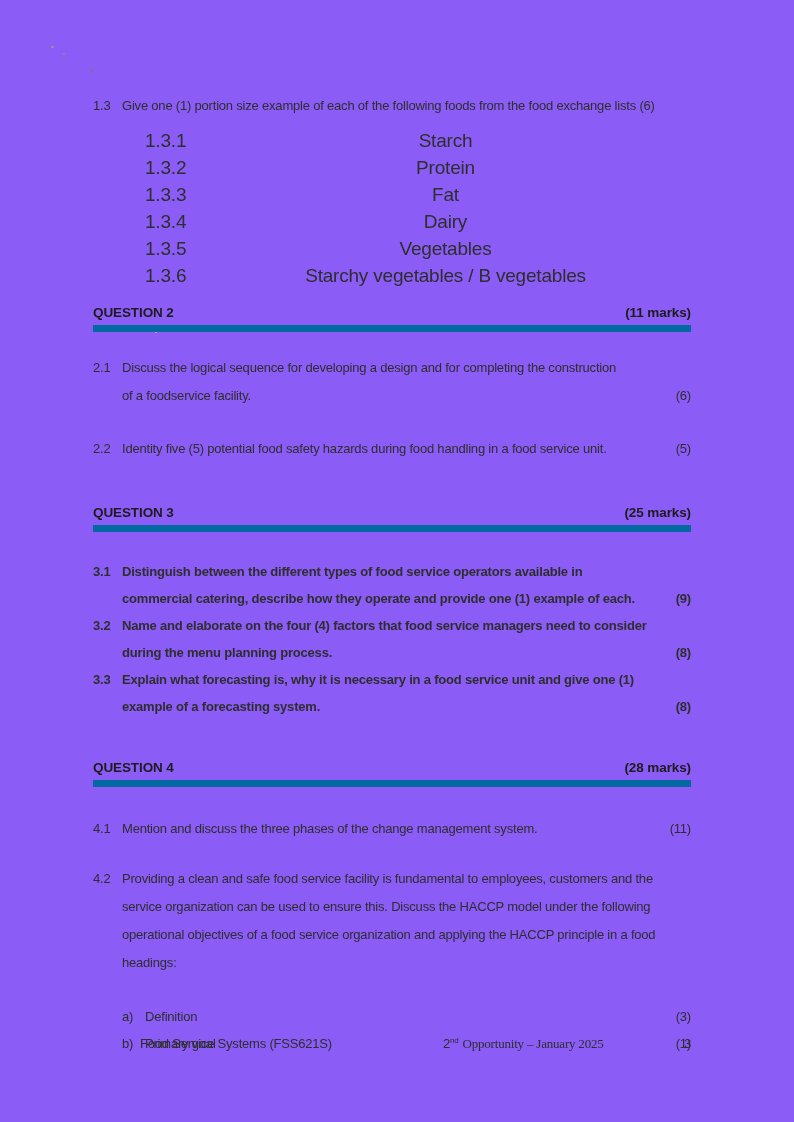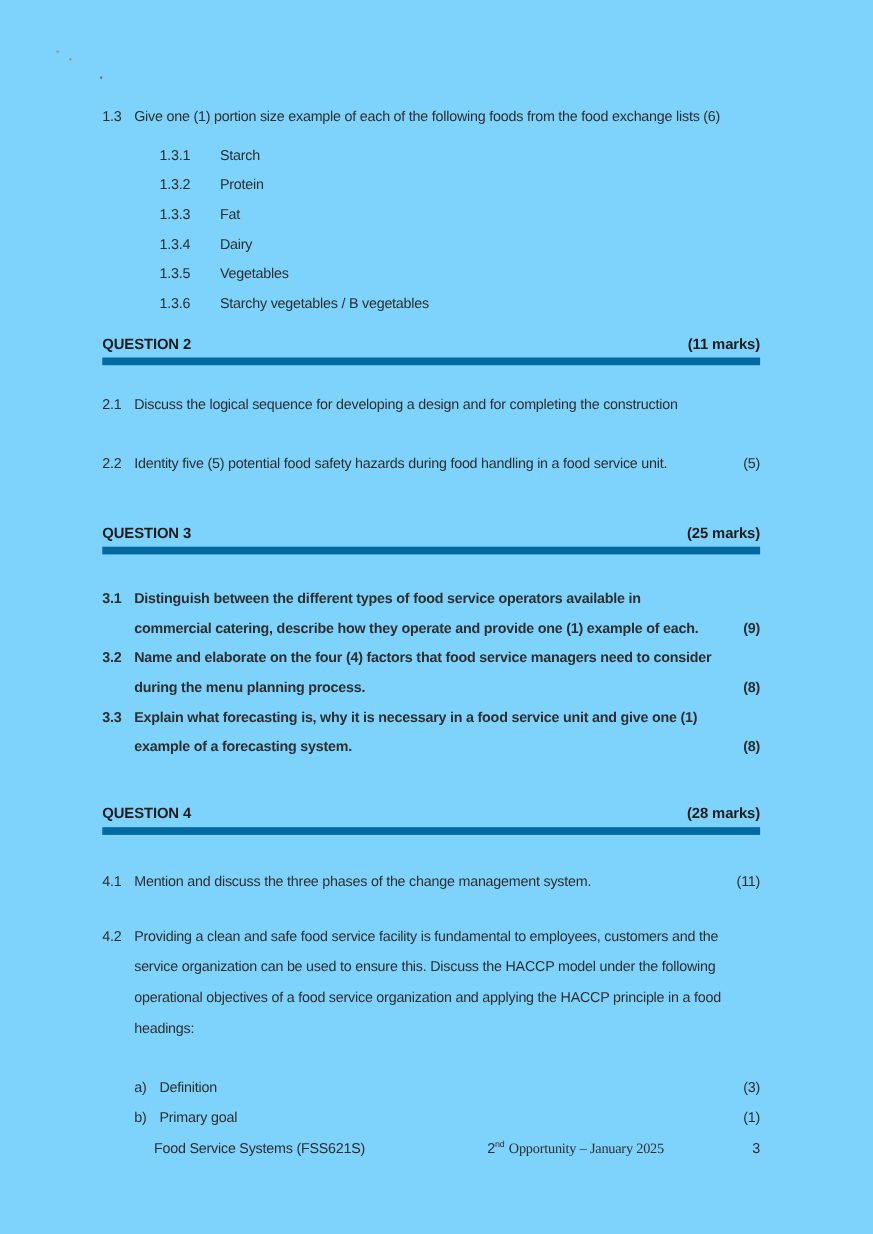--- a/index.html
+++ b/index.html
@@ -1,20 +1,20 @@
 <!DOCTYPE html>
 <html><head>
 <meta charset="utf-8">
 <style>
   html, body { margin: 0; padding: 0; background: #ffffff; }
   .page {
     position: relative;
     width: 794px;
     height: 1122px;
-    background: #7dd3fc;
+    background: #8b5cf6;
     font-family: "Liberation Sans", sans-serif;
     color: #2e2e2e;
     overflow: hidden;
   }
   .content {
     position: absolute;
     left: 93px;
     top: 92px;
     width: 598px;
   }
@@ -28,21 +28,21 @@
     letter-spacing: -0.2px;
     white-space: nowrap;
   }
   .qline.h27 { height: 27px; line-height: 27px; font-weight: bold; }
   .qnum { position: absolute; left: 0; top: 0; }
   .qtext { display: inline; }
   .qmarks { position: absolute; right: 0; top: 0; }
   
   .s13-line { height: 27px; line-height: 27px; font-size: 13px; letter-spacing: -0.2px; white-space: nowrap; position: relative; padding-left: 29px; }
   .s13-items { margin-top: 8px; }
-  .s13-item { position: relative; height: 27px; line-height: 27px; font-size: 13px; letter-spacing: -0.2px; padding-left: 107px; white-space: nowrap; }
+  .s13-item { position: relative; height: 27px; line-height: 27px; font-size: 19px; letter-spacing: -0.2px; padding-left: 107px; white-space: nowrap; text-align: center; }
   .s13-item .subnum { position: absolute; left: 52px; top: 0; }
   
   .qheading {
     display: flex;
     justify-content: space-between;
     align-items: flex-end;
     font-weight: 700;
     font-size: 13.5px;
     color: #1c1c1c;
     letter-spacing: -0.1px;
@@ -135,20 +135,25 @@
 
     <div class="qheading mt-q2">
       <span>QUESTION 2</span>
       <span>(11 marks)</span>
     </div>
 
     <div class="qline mt-item-a">
       <span class="qnum">2.1</span>
       <span class="qtext">Discuss the logical sequence for developing a design and for completing the construction</span>
     </div>
+    <div class="qline">
+      <span class="qnum"></span>
+      <span class="qtext">of a foodservice facility.</span>
+      <span class="qmarks">(6)</span>
+    </div>
 
     <div class="qline mt-item-b">
       <span class="qnum">2.2</span>
       <span class="qtext">Identity five (5) potential food safety hazards during food handling in a food service unit.</span>
       <span class="qmarks">(5)</span>
     </div>
 
     <div class="qheading mt-q3">
       <span>QUESTION 3</span>
       <span>(25 marks)</span>

